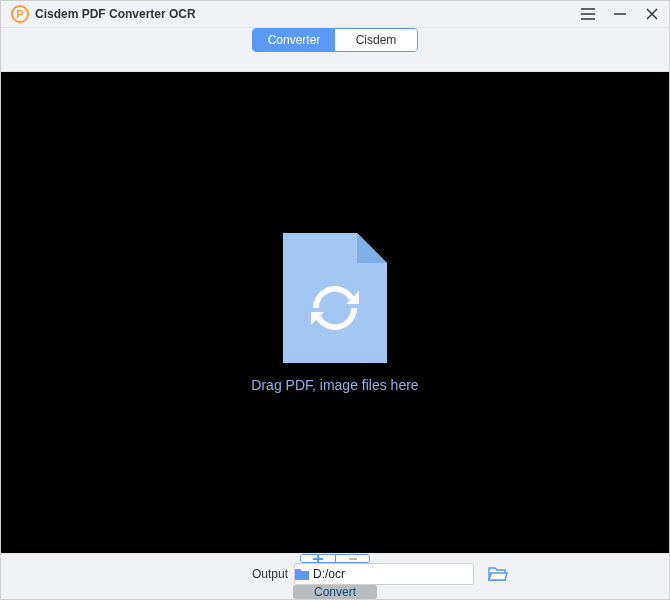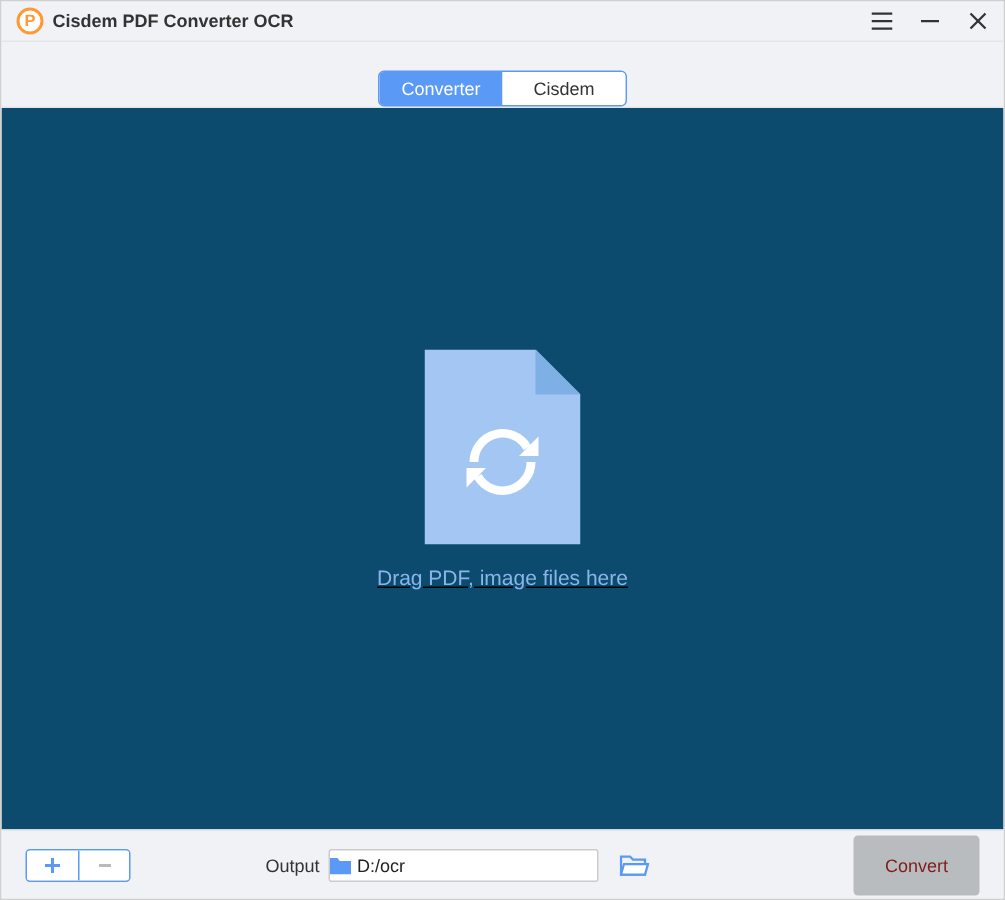--- a/index.html
+++ b/index.html
@@ -54,21 +54,21 @@
       display: flex;
       align-items: center;
       justify-content: center;
       color: #333;
     }
     .menu-icon svg, .win-btn svg { display: block; }
     .tabbar {
       background: #f0f2f5;
       height: 44px;
       display: flex;
-      align-items: flex-end;
+      align-items: flex-start;
       justify-content: center;
       border-bottom: 1px solid #e5e5e5;
     }
     .tab-group {
       display: flex;
       border: 1px solid #5a99f5;
       border-radius: 4px;
       overflow: hidden;
     }
     .tab {
@@ -81,26 +81,25 @@
       cursor: pointer;
       background: #fff;
       color: #333;
     }
     .tab.active {
       background: #5a99f5;
       color: #fff;
     }
     .main-area {
       height: calc(600px - 27px - 44px - 46px - 2px);
-      background: #0c4a6e;
+      background: #000000;
       display: flex;
       flex-direction: column;
       align-items: center;
       justify-content: center;
-      text-decoration: underline;
     }
     .drop-zone {
       display: flex;
       flex-direction: column;
       align-items: center;
       gap: 14px;
       cursor: pointer;
     }
     .file-icon {
       width: 104px;
@@ -110,20 +109,21 @@
       color: #8ab5ea;
       font-size: 14px;
     }
     .bottombar {
       height: 46px;
       background: #f0f2f5;
       border-top: 1px solid #e5e5e5;
       display: flex;
       align-items: center;
       padding: 0 16px;
+      flex-direction: column;
     }
     .add-remove-group {
       display: flex;
       border: 1px solid #5a99f5;
       border-radius: 3px;
       overflow: hidden;
       height: 22px;
     }
     .add-btn, .remove-btn {
       width: 34px;
@@ -171,21 +171,21 @@
       margin-left: 8px;
       cursor: pointer;
       width: 20px;
       height: 16px;
       display: flex;
       align-items: center;
     }
     .bottom-spacer { flex: 1; }
     .convert-btn {
       background: #b9bcbf;
-      color: #7f1d1d;
+      color: #0c4a6e;
       border: none;
       border-radius: 3px;
       width: 84px;
       height: 40px;
       font-size: 12px;
       cursor: pointer;
     }
   </style>
 </head>
 <body>

